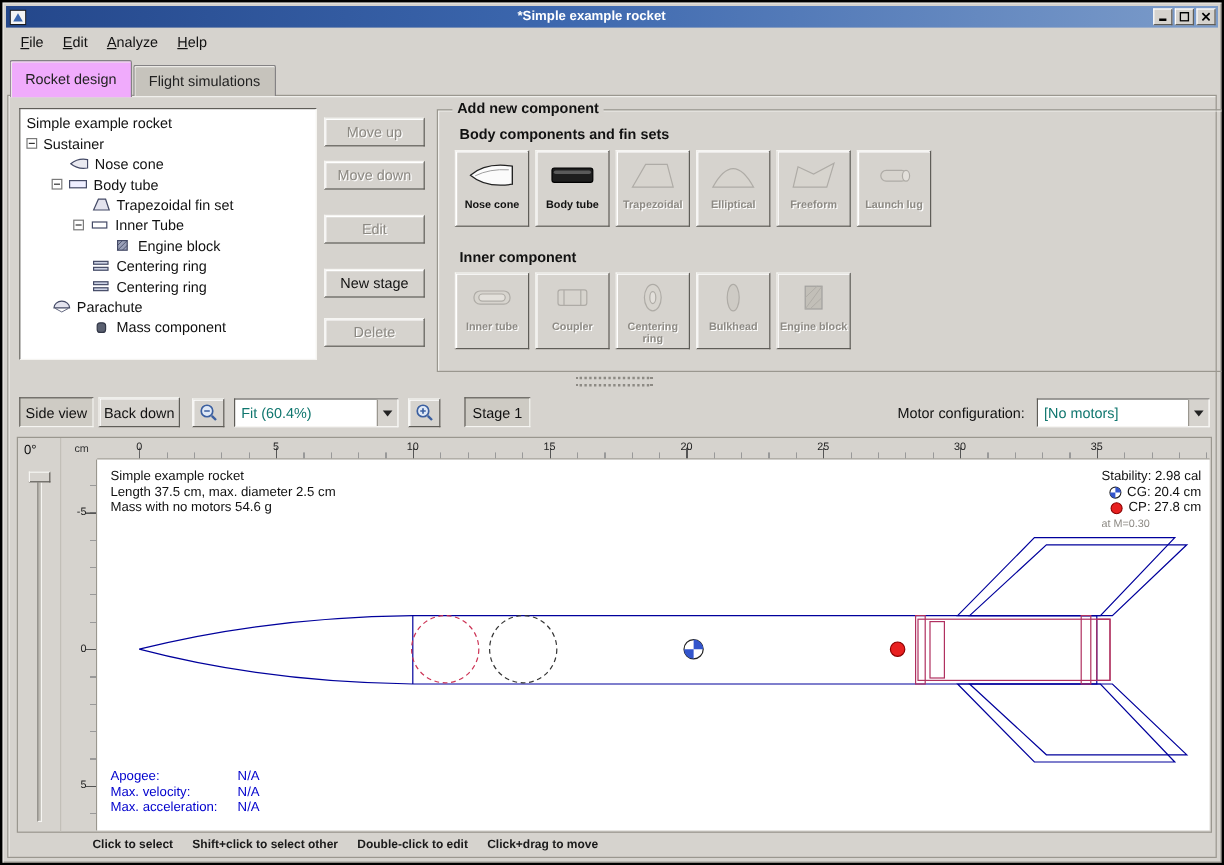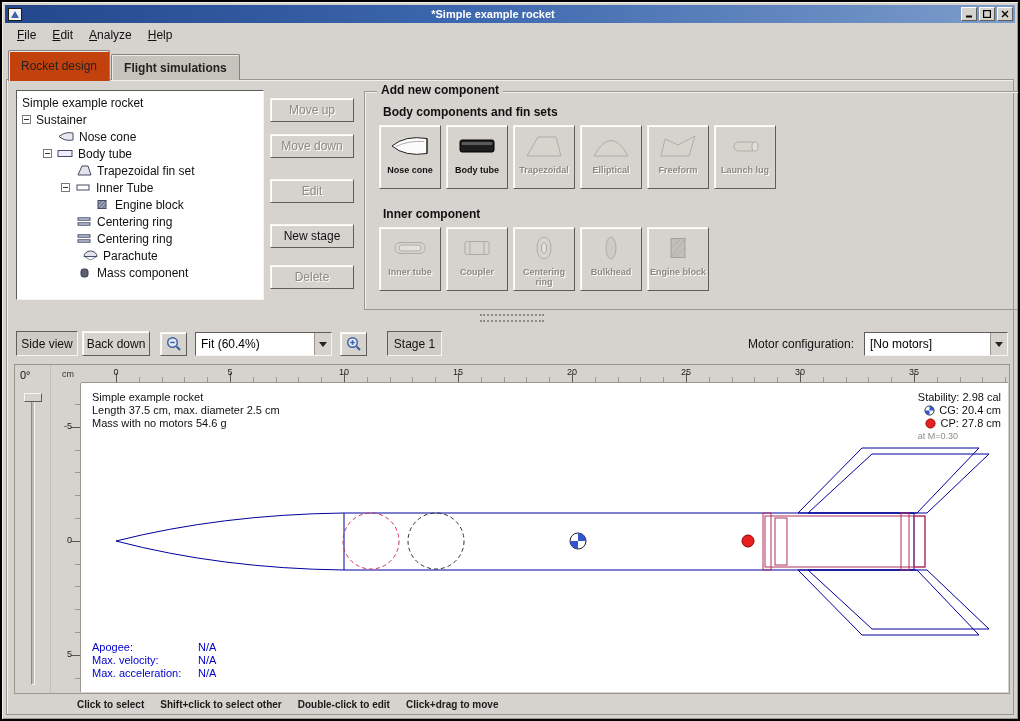--- a/index.html
+++ b/index.html
@@ -20,22 +20,22 @@
 
   
   .menubar { position:absolute; left:4px; top:22px; right:4px; height:22px; display:flex; align-items:center; gap:2px; padding-left:4px; }
   .menu-item { display:inline-block; padding:2px 7px; color:#111; cursor:default; }
   .menu-item::first-letter { text-decoration:underline; }
 
   
   .tabstrip { position:absolute; left:6px; top:46px; height:32px; display:flex; align-items:flex-end; z-index:3; }
   .tab { height:26px; padding:0 12px; display:flex; align-items:center; background:#c6c3bc;
          border:1px solid #848284; border-bottom:none; margin-right:1px; border-radius:2px 2px 0 0;
-         box-shadow:inset 1px 1px 0 #eceae6; color:#222;font-weight:bold; }
-  .tab.active { height:31px; background:#c2410c; font-weight:normal; position:relative; z-index:4; margin-bottom:-1px; }
+         box-shadow:inset 1px 1px 0 #eceae6; color:#222; }
+  .tab.active { height:31px; background:#f0abfc; font-weight:normal; position:relative; z-index:4; margin-bottom:-1px; }
   .tabpane { position:absolute; left:4px; right:4px; top:77px; bottom:4px; border:1px solid #9a978f;
              box-shadow: inset 1px 1px 0 #f0efec; background:#d6d3ce; z-index:1; }
 
   
   .btn { position:absolute; background:#d6d3ce; border:1px solid; border-color:#f6f5f2 #5f5d58 #5f5d58 #f6f5f2;
          box-shadow:inset 1px 1px 0 #fff; display:flex; align-items:center; justify-content:center;
          font-size:12px; color:#111; z-index:5; cursor:default; }
   .btn.disabled { color:#8d8a84; text-shadow:1px 1px 0 #fff; }
   .btn.pressed { border-color:#5f5d58 #f6f5f2 #f6f5f2 #5f5d58; box-shadow:none; background:#cecbc4; }
 
@@ -75,21 +75,21 @@
   .tri-up { width:0; height:0; border-left:4px solid transparent; border-right:4px solid transparent; border-bottom:5px solid #333; }
   .tri-dn { width:0; height:0; border-left:4px solid transparent; border-right:4px solid transparent; border-top:5px solid #333; }
 
   
   .splitter { position:absolute; left:478px; top:312px; width:64px; z-index:5; }
   .splitter div { border-top:2px dotted #8d8a84; margin-bottom:4px; }
 
   
   .combo { position:absolute; height:24px; background:#fff; border:1px solid; border-color:#5f5d58 #f6f5f2 #f6f5f2 #5f5d58;
            display:flex; align-items:center; z-index:5; }
-  .combo .combo-text { flex:1; padding:0 5px; color:#000000; white-space:nowrap; overflow:hidden; }
+  .combo .combo-text { flex:1; padding:0 5px; color:#0f766e; white-space:nowrap; overflow:hidden; }
   .combo .combo-arrow { width:17px; align-self:stretch; background:#d6d3ce; border-left:1px solid #9a978f;
                         display:flex; align-items:center; justify-content:center; }
   .arrow-dn { width:0; height:0; border-left:4px solid transparent; border-right:4px solid transparent; border-top:5px solid #222; }
   .motor-label { position:absolute; left:746px; top:335px; color:#111; z-index:5; }
 
   
   .canvas { position:absolute; left:12px; top:362px; width:996px; height:330px; border:1px solid #9a978f; background:#d6d3ce; z-index:5; }
   .rot-strip { position:absolute; left:0; top:0; width:36px; bottom:0; border-right:1px solid #c2bfb8; }
   .rot-label { position:absolute; left:5px; top:4px; font-size:11px; color:#111; }
   .rot-track { position:absolute; left:16px; top:32px; bottom:8px; width:4px; background:#bdbab3;
@@ -224,21 +224,21 @@
         </svg>
       <span>Centering ring</span>
     </div>
     <div class="trow" style="padding-left:59px">
       <svg class="ticon" viewBox="0 0 16 11">
           <rect x="2" y="1.8" width="12" height="2.4" fill="#ccd2e4" stroke="#444a66"></rect>
           <rect x="2" y="6.8" width="12" height="2.4" fill="#ccd2e4" stroke="#444a66"></rect>
         </svg>
       <span>Centering ring</span>
     </div>
-    <div class="trow" style="padding-left:65px">
+    <div class="trow" style="padding-left:26px">
       <svg class="ticon" viewBox="0 0 16 11">
           <path d="M2,6.5 A6.5,5.5 0 0 1 15,6.5 Z" fill="#e3e3ee" stroke="#444a66"></path>
           <path d="M3,7 L8.5,10 L14,7" fill="none" stroke="#444a66" stroke-width="0.7"></path>
         </svg>
       <span>Parachute</span>
     </div>
     <div class="trow" style="padding-left:59px">
       <svg class="ticon" viewBox="0 0 16 11">
           <rect x="5" y="2" width="7" height="8" rx="2.5" fill="#5a6070" stroke="#333848"></rect>
         </svg>

